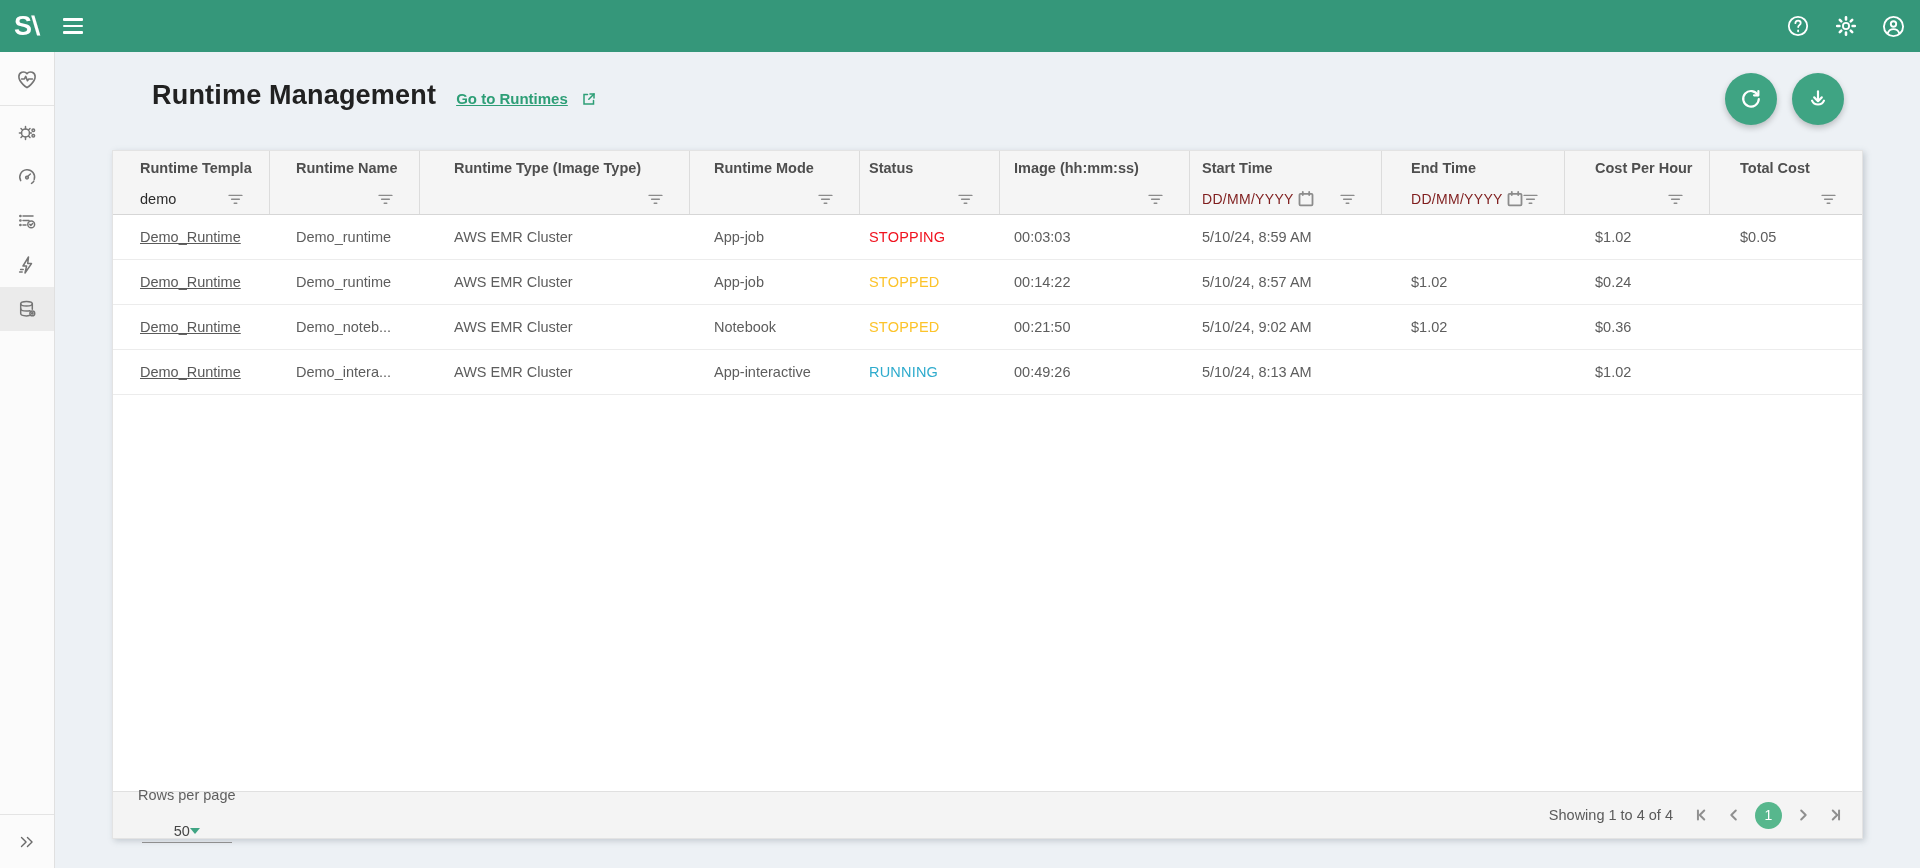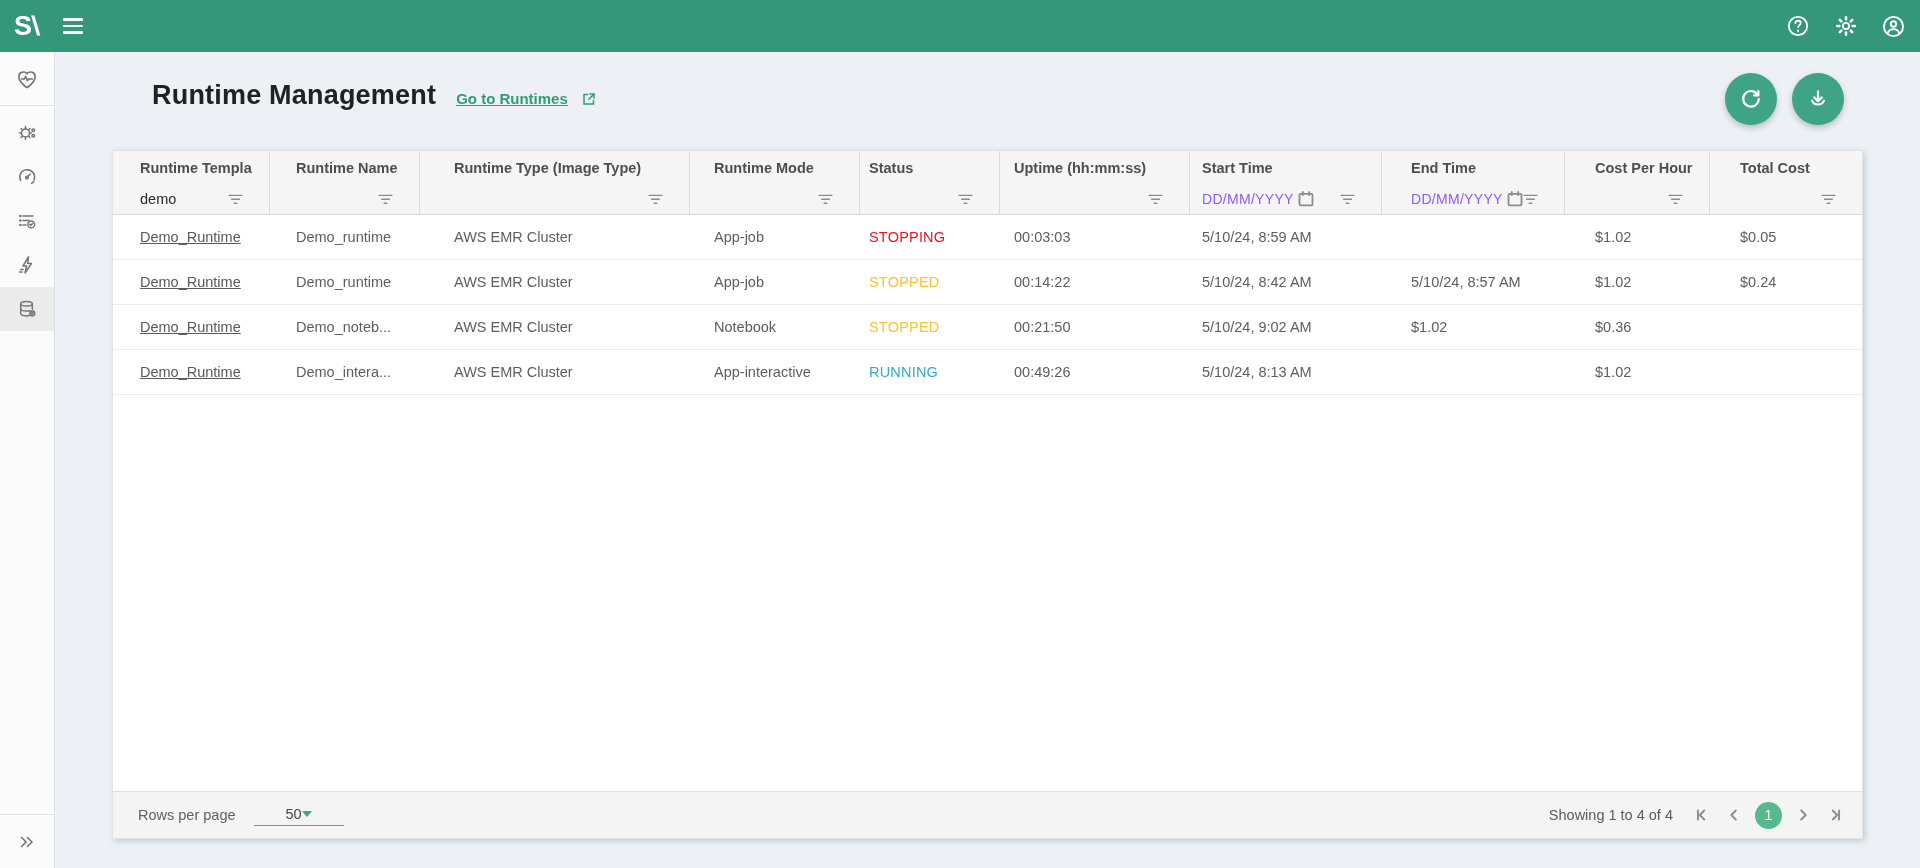--- a/index.html
+++ b/index.html
@@ -53,21 +53,21 @@
   .hcell, .fcell { background:#f5f5f5; border-right:1px solid #dcdcdc; display:flex; align-items:center; }
   .hcell:last-child, .fcell:last-child { border-right:none; }
   .head-row { height:33px; }
   .hcell { font-size:14.5px; font-weight:700; color:#4e4e4e; white-space:nowrap; overflow:hidden;}
   .filter-row { height:31px; border-bottom:1px solid #d6d6d6; }
   .fcell { justify-content:flex-end; padding-right:26px; }
   .fcell.with-input { justify-content:space-between; }
   .fcell.with-date { justify-content:flex-start; }
   .fcell .flt { margin-left:auto; cursor:pointer; flex:none;}
   .filter-input { border:none; outline:none; background:transparent; font-family:"Liberation Sans",sans-serif; font-size:14.5px; color:#2b2b2b; width:70px;}
-  .date-ph { font-size:14px; color:#8b5cf6; letter-spacing:0.3px; white-space:nowrap; cursor:text;}
+  .date-ph { font-size:14px; color:#7f1d1d; letter-spacing:0.3px; white-space:nowrap; cursor:text;}
   .cal { cursor:pointer; flex:none; margin-left:4px;}
 
   
   .grid-row > :nth-child(1){ padding-left:27px; }
   .grid-row > :nth-child(2){ padding-left:26px; }
   .grid-row > :nth-child(3){ padding-left:34px; }
   .grid-row > :nth-child(4){ padding-left:24px; }
   .grid-row > :nth-child(5){ padding-left:9px; }
   .grid-row > :nth-child(6){ padding-left:14px; }
   .grid-row > :nth-child(7){ padding-left:12px; }
@@ -81,21 +81,21 @@
   .status-text { font-weight:500; letter-spacing:0.2px;}
 
   .body-fill { flex:1; background:#fff; }
 
   
   .tfooter {
     height:47px; background:#f4f4f4; border-top:1px solid #e0e0e0;
     display:flex; align-items:center; justify-content:space-between;
     padding:0 16px 0 25px; font-size:14.5px; color:#5f5f5f;
   }
-  .rpp { display:flex; align-items:center; gap:18px;}
+  .rpp { display:flex; align-items:center; gap:18px;flex-direction:column;}
   .rpp-select { display:flex; align-items:center; border-bottom:1px solid #8f8f8f; width:90px; justify-content:center; padding:2px 4px 3px 4px; cursor:pointer; color:#454545;}
   .caret { width:0; height:0; border-left:5px solid transparent; border-right:5px solid transparent; border-top:6px solid #3fa483;}
   .pager { display:flex; align-items:center; gap:10px;text-align:right;}
   .showing { margin-right:8px; color:#5a5a5a;}
   .pg-btn { display:flex; align-items:center; justify-content:center; width:22px; height:22px; cursor:pointer;}
   .pg-current { width:27px; height:27px; border-radius:50%; background:#57b78d; color:#fff; font-size:14px; display:flex; align-items:center; justify-content:center; cursor:pointer;}
   .pg-icon { stroke:#8f8f8f; stroke-width:2.2; fill:none; stroke-linecap:round; stroke-linejoin:round;}
 
   .white-icon { stroke:#fff; fill:none; stroke-width:1.8; stroke-linecap:round; stroke-linejoin:round;}
   .gray-icon { stroke:#8c8c8c; fill:none; stroke-width:1.6; stroke-linecap:round;}
@@ -230,21 +230,21 @@
 </div>
 
 <div class="table-card">
 
   <div class="grid-row head-row">
     <div class="hcell">Runtime Templa</div>
     <div class="hcell">Runtime Name</div>
     <div class="hcell">Runtime Type (Image Type)</div>
     <div class="hcell">Runtime Mode</div>
     <div class="hcell">Status</div>
-    <div class="hcell">Uptime (hh:mm:ss)</div>
+    <div class="hcell">Image (hh:mm:ss)</div>
     <div class="hcell">Start Time</div>
     <div class="hcell">End Time</div>
     <div class="hcell">Cost Per Hour</div>
     <div class="hcell">Total Cost</div>
   </div>
 
   <div class="grid-row filter-row">
     <div class="fcell with-input">
       <input class="filter-input" value="demo" style="">
       <svg class="flt gray-icon" width="15" height="11" viewBox="0 0 16 12">
@@ -342,21 +342,20 @@
     <div class="dcell">$1.02</div>
     <div class="dcell">$0.05</div>
   </div>
   <div class="grid-row data-row">
     <div class="dcell link-cell">Demo_Runtime</div>
     <div class="dcell">Demo_runtime</div>
     <div class="dcell">AWS EMR Cluster</div>
     <div class="dcell">App-job</div>
     <div class="dcell status-text" style="color: rgb(252, 195, 43);">STOPPED</div>
     <div class="dcell">00:14:22</div>
-    <div class="dcell">5/10/24, 8:42 AM</div>
     <div class="dcell">5/10/24, 8:57 AM</div>
     <div class="dcell">$1.02</div>
     <div class="dcell">$0.24</div>
   </div>
   <div class="grid-row data-row">
     <div class="dcell link-cell">Demo_Runtime</div>
     <div class="dcell">Demo_noteb...</div>
     <div class="dcell">AWS EMR Cluster</div>
     <div class="dcell">Notebook</div>
     <div class="dcell status-text" style="color: rgb(252, 195, 43);">STOPPED</div>

